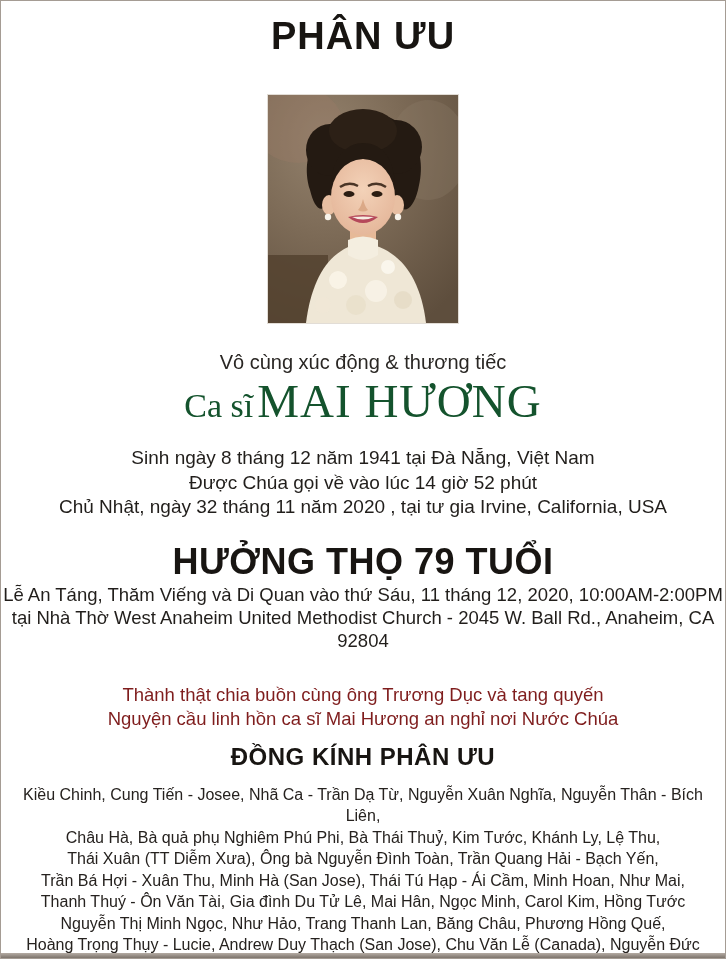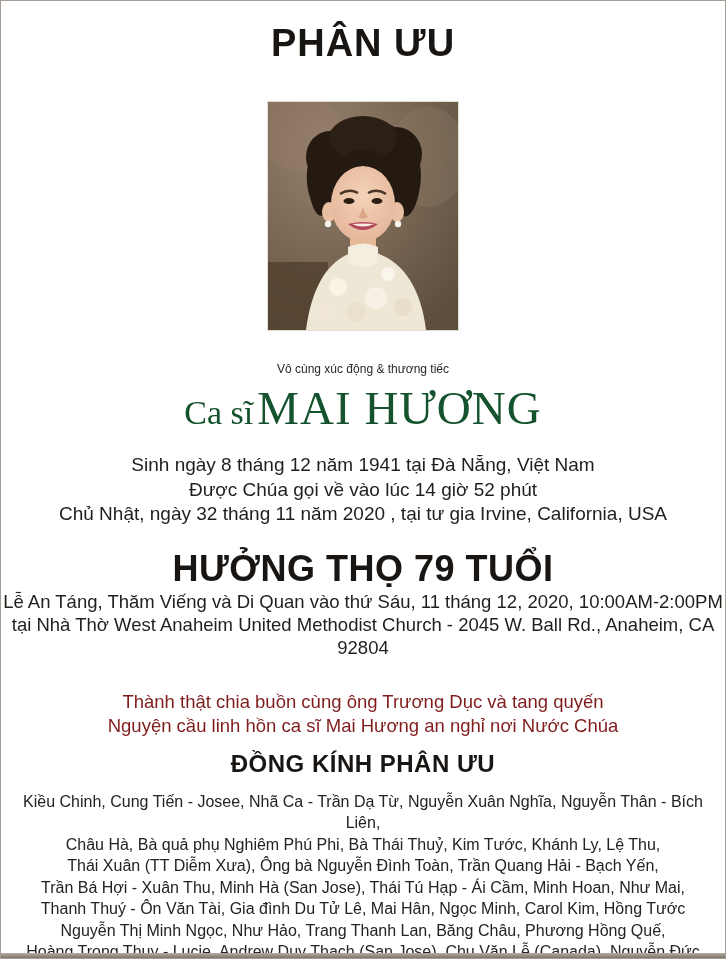--- a/index.html
+++ b/index.html
@@ -19,38 +19,38 @@
     text-align: center;
     overflow: hidden;
   }
   .page-border-bottom {
     position: absolute;
     left: 0; right: 0; bottom: 0;
     height: 5px;
     background: linear-gradient(#b5aca4, #7d746c);
   }
   .main-title {
-    padding-top: 20px;
+    padding-top: 13px;
     font-size: 38px;
     line-height: 44px;
     font-weight: bold;
     letter-spacing: 1px;
     color: #181512;
   }
   .photo-frame {
     width: 190px;
     height: 228px;
     margin: 36px auto 0 auto;
     border: 1px solid #e2ddd6;
     box-sizing: content-box;
     overflow: hidden;
   }
   .intro-line {
     margin-top: 27px;
-    font-size: 12px;
+    font-size: 20px;
     line-height: 22px;
     color: #2a2724;
   }
   .name-line {
     margin-top: 0px;
     font-family: "Liberation Serif", "DejaVu Serif", serif;
     color: #14532d;
     line-height: 56px;
     white-space: nowrap;
   }

